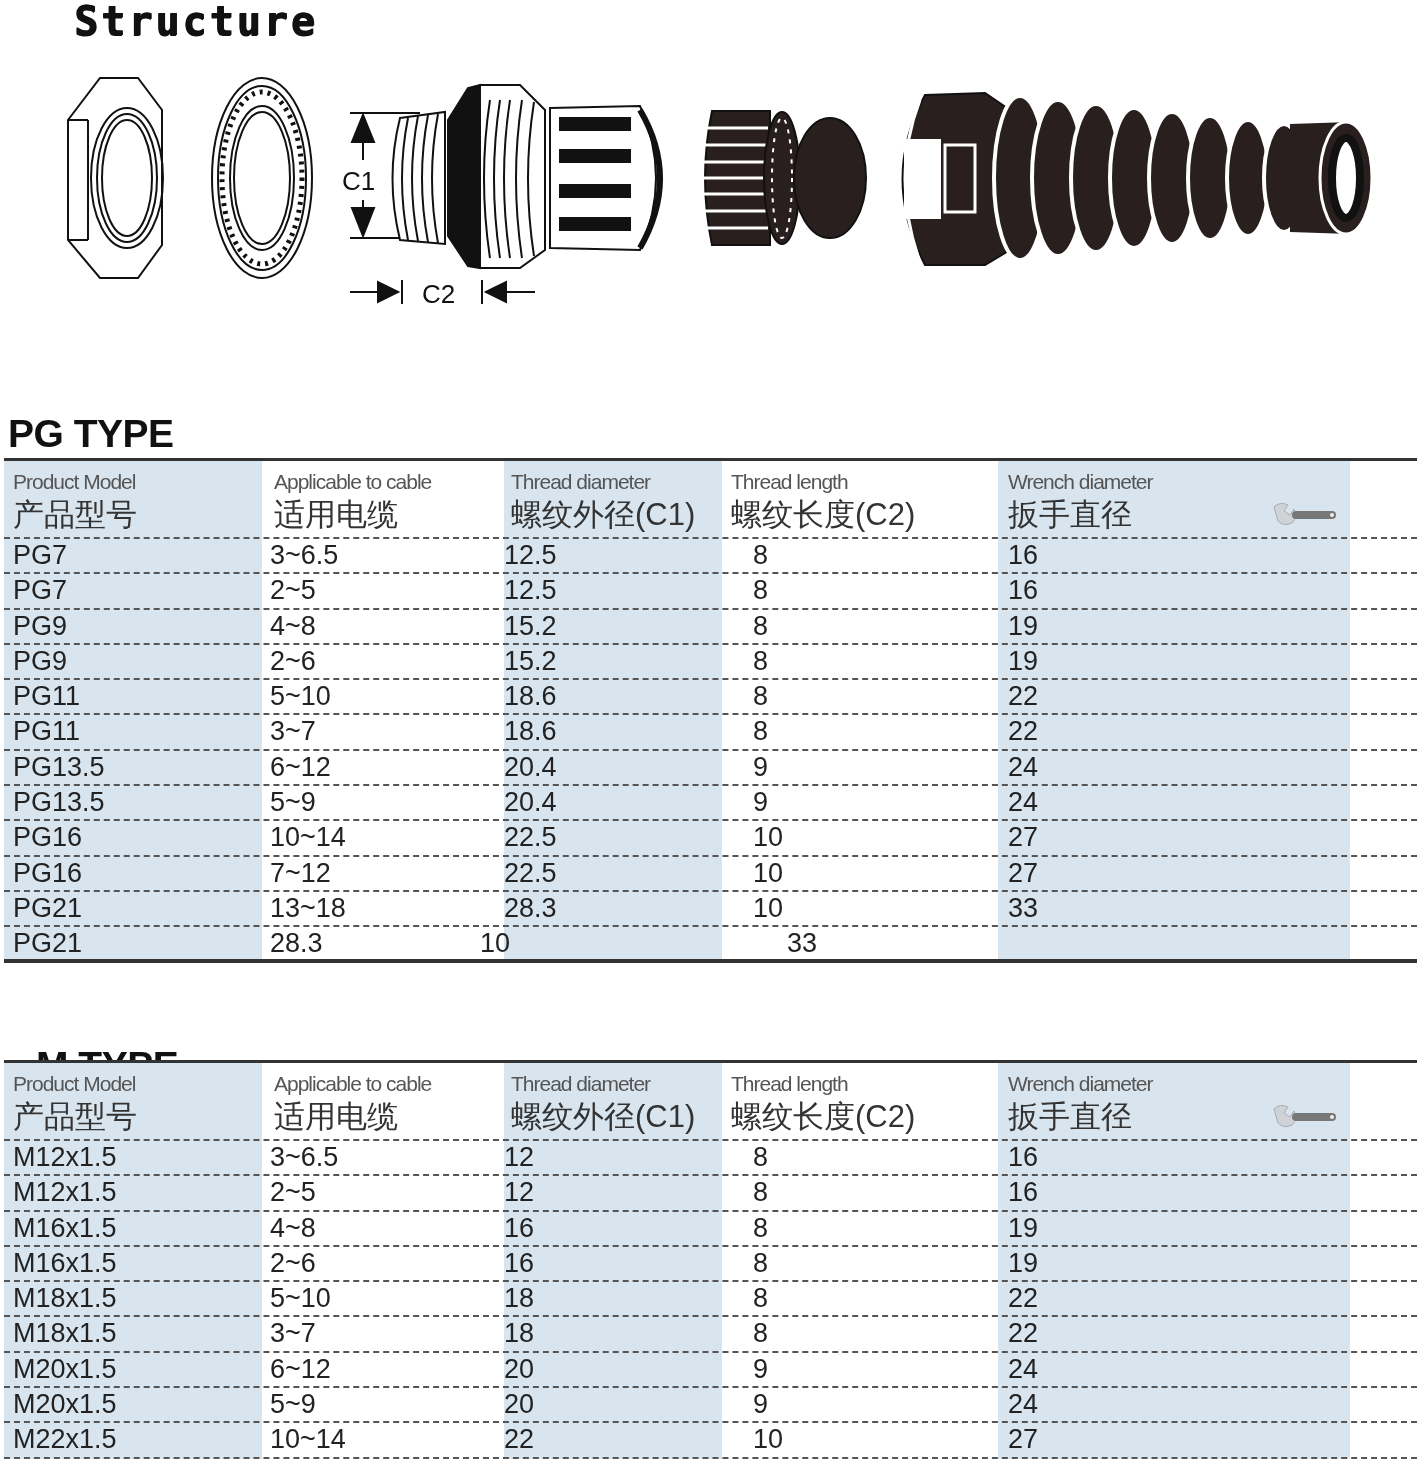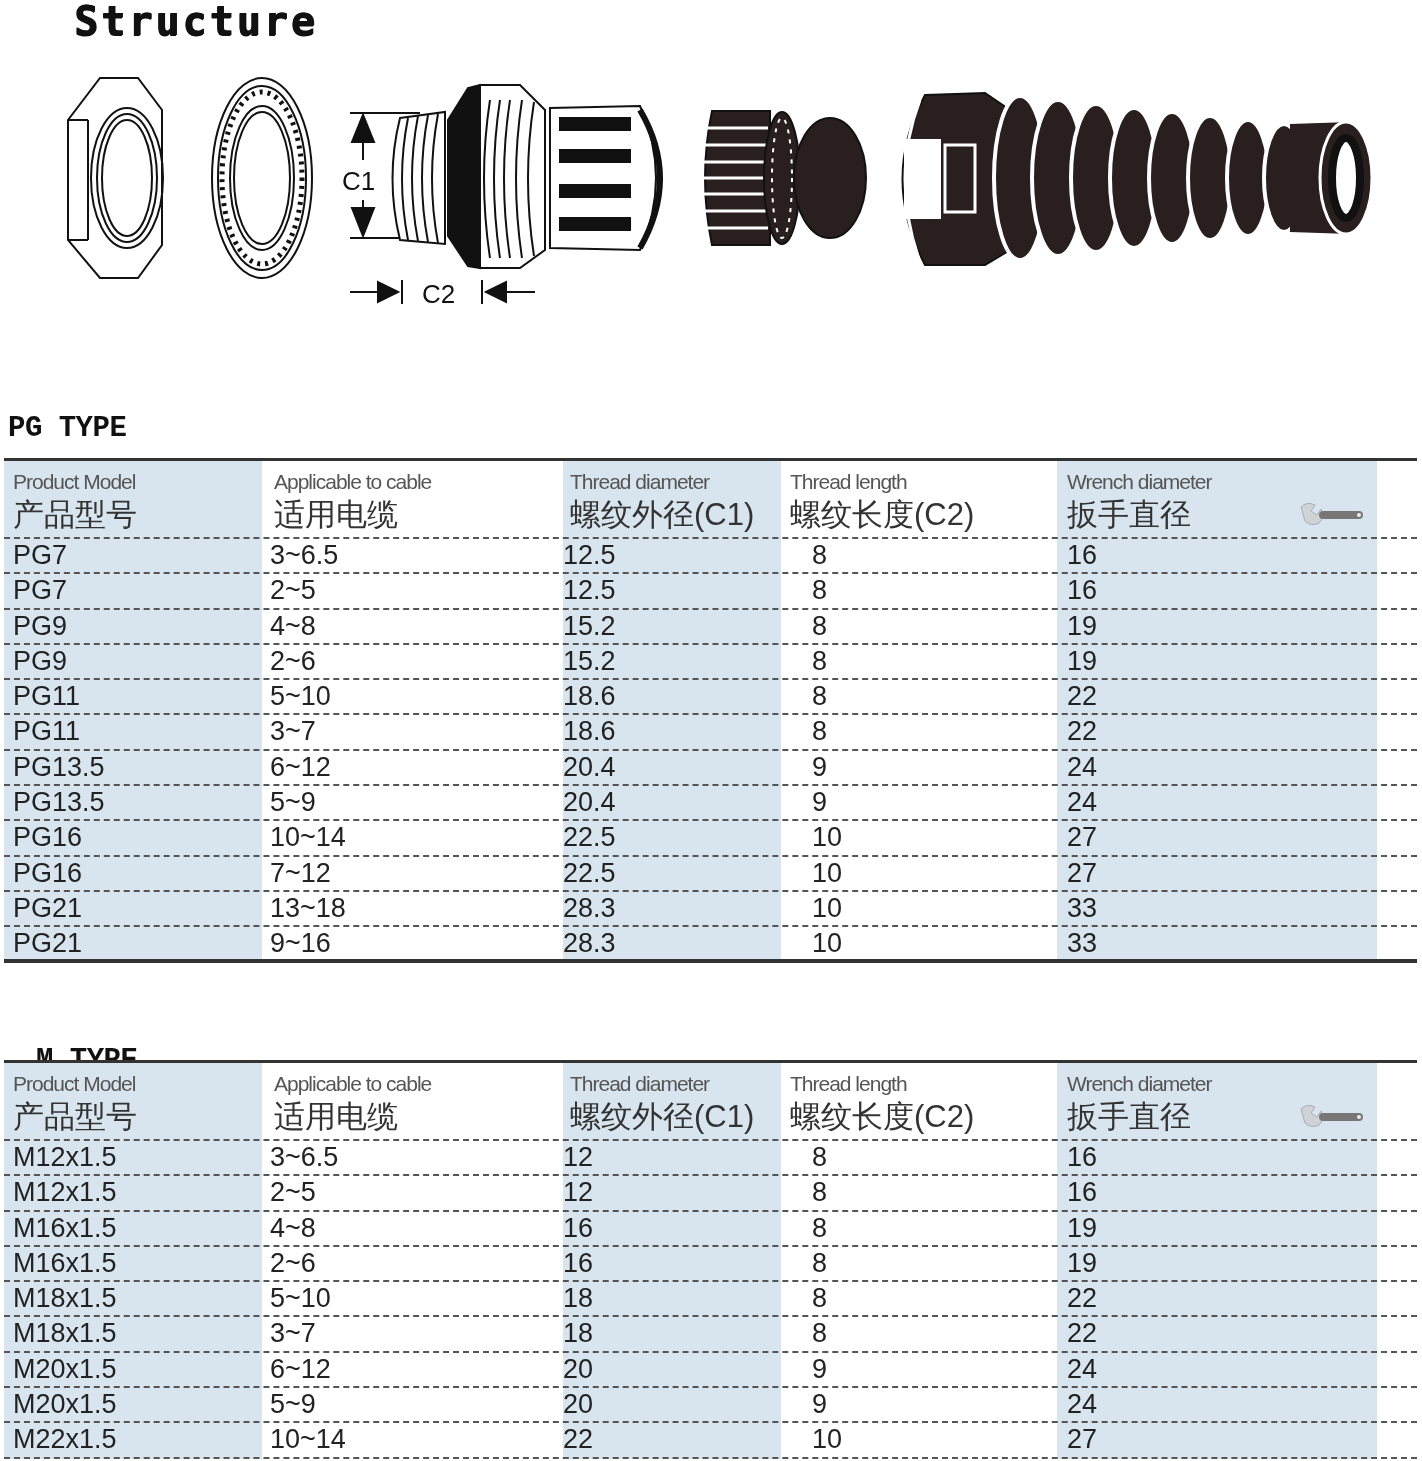--- a/index.html
+++ b/index.html
@@ -8,31 +8,31 @@
 
   .structure-title {
     position: absolute; left: 74px; top: -2px;
     font-family: "DejaVu Sans Mono", "Liberation Mono", monospace;
     font-weight: bold; font-size: 40px; letter-spacing: 3px; color: #111;
     text-shadow: 1px 0 0 #111, 0 1px 0 #111;
   }
   .diagram { position: absolute; left: 0; top: 60px; width: 1422px; height: 260px; }
 
   .section-title {
-    position: absolute; left: 8px; font-weight: bold; font-size: 29px; color: #111;
-    font-family: Liberation Mono, monospace; letter-spacing: -0.5px;
+    position: absolute; left: 8px; font-weight: bold; font-size: 39px; color: #111;
+    font-family: Liberation Sans, sans-serif; letter-spacing: -0.5px;
   }
 
   .spec-table {
     position: absolute; left: 4px; width: 1413px;
     border-top: 3px solid #333;
   }
   .spec-table .cols { position: absolute; inset: 0; display: flex; pointer-events: none; }
   .spec-table .cols div { height: 100%; }
-  .c1 { width: 258px; } .c2 { width: 301px; } .c3 { width: 218px; } .c4 { width: 276px; } .c5 { width: 320px; }
+  .c1 { width: 258px; } .c2 { width: 242px; } .c3 { width: 218px; } .c4 { width: 276px; } .c5 { width: 352px; }
   .bg-blue { background: #d8e4ee; } .bg-white { background: #ffffff; }
 
   .spec-table .row { position: relative; display: flex; border-bottom: 2px dashed #555; }
   .spec-table .row .cell { font-size: 27px; line-height: 33px; padding-left: 9px; color: #222; white-space: nowrap; overflow: hidden; }
   .spec-table .row .cell:nth-child(2) { padding-left: 8px; }
   .spec-table .row .cell:nth-child(3) { padding-left: 0; }
   .spec-table .row .cell:nth-child(4) { padding-left: 31px; }
   .spec-table .row .cell:nth-child(5) { padding-left: 10px; }
 
   .spec-table .head { position: relative; display: flex; height: 78px; border-bottom: 2px dashed #555; }
@@ -253,21 +253,20 @@
       </div>
       <div class="row" style="height: 35.3px;">
         <div class="cell c1">PG21</div>
         <div class="cell c2">13~18</div>
         <div class="cell c3">28.3</div>
         <div class="cell c4">10</div>
         <div class="cell c5">33</div>
       </div>
       <div class="row table-bottom" style="height: 35.3px;">
         <div class="cell c1">PG21</div>
-        <div class="cell c2">9~16</div>
         <div class="cell c3">28.3</div>
         <div class="cell c4">10</div>
         <div class="cell c5">33</div>
       </div>
     </div>
 </div>
 
 <div class="section-title" style="top:1044px; left:12px;margin-left:24px;">M TYPE</div>
 
 <div class="spec-table" style="top:1060px;">

